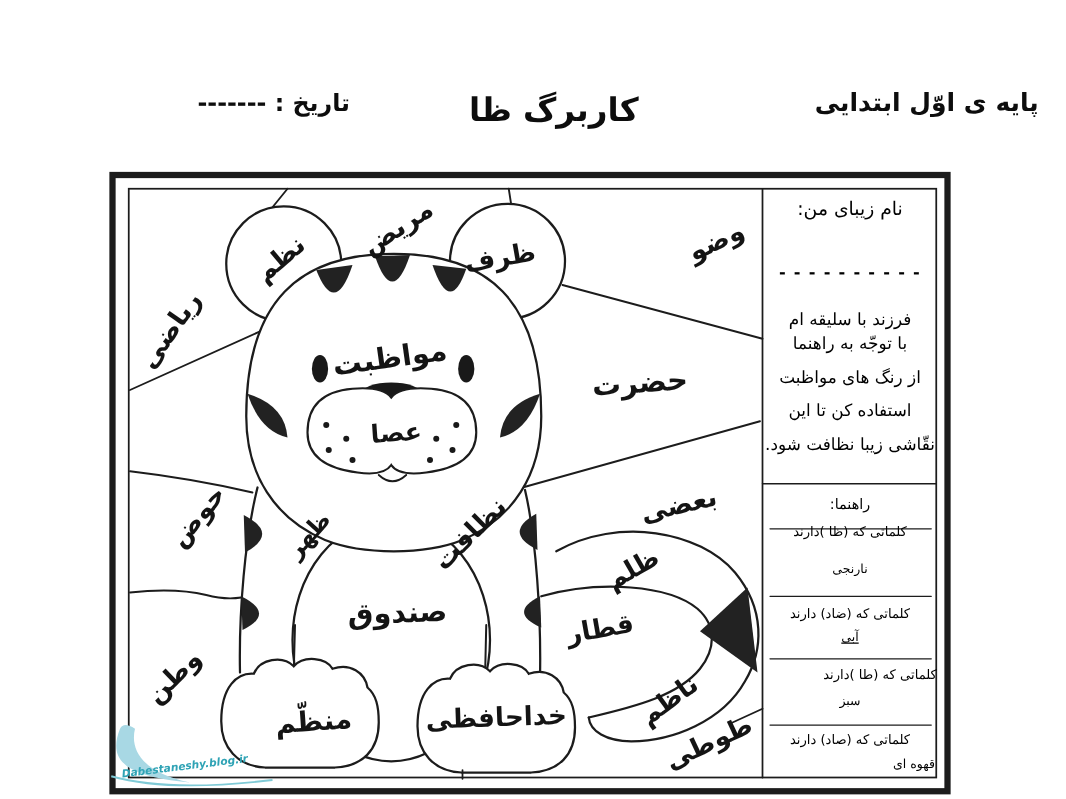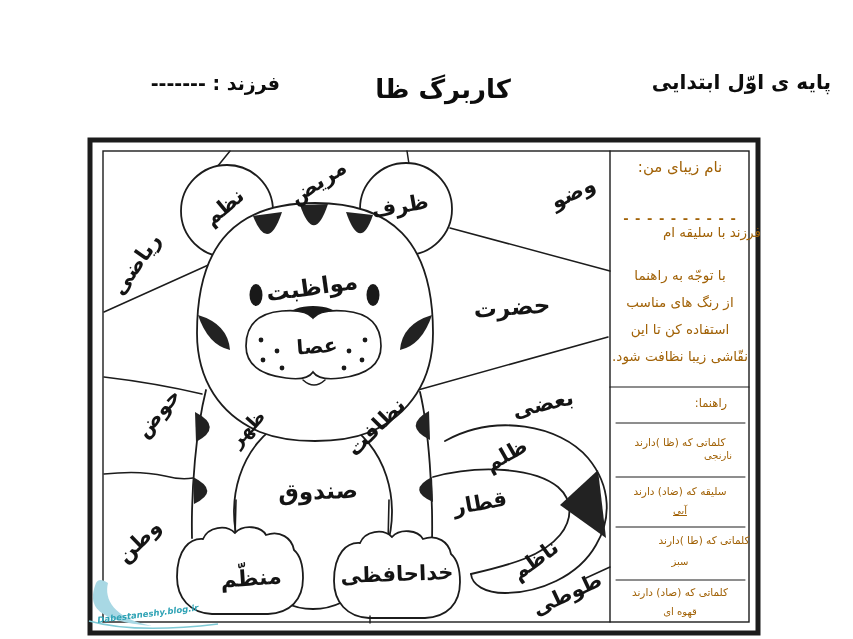--- a/index.html
+++ b/index.html
@@ -8,21 +8,21 @@
     font-family:"DejaVu Sans",sans-serif;color:#111;
   }
   .abs{position:absolute;}
   .hdr{font-weight:bold;color:#0d0d0d;}
   .rtl{direction:rtl;unicode-bidi:embed;}
   .word{
     position:absolute;font-family:"DejaVu Sans",sans-serif;font-weight:bold;color:#141414;
     white-space:nowrap;transform:translate(-50%,-50%) rotate(var(--r,0deg));
     font-size:21px;letter-spacing:0;
   }
-  .side{position:absolute;left:612px;width:136px;text-align:center;direction:rtl;color:#a16207;}
+  .side{position:absolute;left:612px;width:136px;text-align:center;direction:rtl;color:#000000;}
   .inst{font-size:13.5px;}
   .guide-label{font-size:10.5px;}
   .guide-color{font-size:10px;}
   .wm-text{
     position:absolute;left:97px;top:607px;width:130px;
     font-size:8.5px;font-style:italic;font-weight:bold;color:#2fa3b5;
     transform:rotate(-7deg);font-family:"DejaVu Sans",sans-serif;
   }
   svg{position:absolute;left:0;top:0;}
 </style>
@@ -110,41 +110,41 @@
   </g>
 
   <g>
     <path d="M 96,583 C 87,606 96,621 152,626 C 113,618 104,599 108,583 C 102,579 98,579 96,583 Z" fill="#a8d8e4" stroke="none"></path>
     <path d="M 89,621 Q 135,634 218,624" stroke="#7fcad6" stroke-width="1.5" fill="none"></path>
   </g>
 </svg>
 
 <div class="abs hdr rtl" style="right:22px;top:70px;width:225px;text-align:right;font-size:20px;">پایه ی اوّل ابتدایی</div>
 <div class="abs hdr rtl" style="left:352px;top:74px;width:182px;text-align:center;font-size:26px;">کاربرگ ظا</div>
-<div class="abs hdr rtl" style="left:85px;top:72px;width:195px;text-align:right;font-size:19px;">فرزند : -------</div>
+<div class="abs hdr rtl" style="left:85px;top:72px;width:195px;text-align:right;font-size:19px;">تاریخ : -------</div>
 
 <div class="side" style="top:158px;font-size:15px;">نام زیبای من:</div>
 <div class="side" style="top:211px;font-size:13px;font-weight:bold;letter-spacing:1px;direction:ltr;">- - - - - - - - - -</div>
 
-<div class="side inst" style="top:224px;margin-left:32px;">فرزند با سلیقه ام</div>
+<div class="side inst" style="top:248px;">فرزند با سلیقه ام</div>
 <div class="side inst" style="top:267px;">با توجّه به راهنما</div>
-<div class="side inst" style="top:294px;">از رنگ های مناسب</div>
+<div class="side inst" style="top:294px;">از رنگ های مواظبت</div>
 <div class="side inst" style="top:321px;">استفاده کن تا این</div>
 <div class="side inst" style="top:348px;">نقّاشی زیبا نظافت شود.</div>
 
-<div class="side" style="top:396px;font-size:11.5px;padding-left:31px;">راهنما:</div>
+<div class="side" style="top:396px;font-size:11.5px;">راهنما:</div>
 
-<div class="side guide-label" style="top:436px;">کلماتی که (ظا )دارند</div>
-<div class="side guide-color" style="top:450px;margin-left:38px;">نارنجی</div>
-<div class="side guide-label" style="top:485px;">سلیقه که (ضاد) دارند</div>
+<div class="side guide-label" style="top:420px;">کلماتی که (ظا )دارند</div>
+<div class="side guide-color" style="top:450px;">نارنجی</div>
+<div class="side guide-label" style="top:485px;">کلماتی که (ضاد) دارند</div>
 <div class="side guide-color" style="top:505px;text-decoration:underline;">آبی</div>
 <div class="side guide-label" style="top:534px;margin-left:24px;">کلماتی که (طا )دارند</div>
 <div class="side guide-color" style="top:556px;">سبز</div>
 <div class="side guide-label" style="top:586px;">کلماتی که (صاد) دارند</div>
-<div class="side guide-color" style="top:606px;">قهوه ای</div>
+<div class="side guide-color" style="top:606px;text-align:right;">قهوه ای</div>
 
 <div class="word" style="left:573px;top:193px;--r:-25deg;">وضو</div>
 <div class="word" style="left:318px;top:182px;--r:-33deg;">مریض</div>
 <div class="word" style="left:224px;top:207px;--r:-40deg;">نظم</div>
 <div class="word" style="left:400px;top:206px;--r:-10deg;">ظرف</div>
 <div class="word" style="left:136px;top:264px;--r:-55deg;">ریاضی</div>
 <div class="word" style="left:312px;top:287px;--r:-8deg;font-size:23px;">مواظبت</div>
 <div class="word" style="left:512px;top:307px;--r:-4deg;font-size:23px;">حضرت</div>
 <div class="word" style="left:317px;top:346px;--r:-4deg;font-size:20px;">عصا</div>
 <div class="word" style="left:158px;top:413px;--r:-50deg;">حوض</div>

